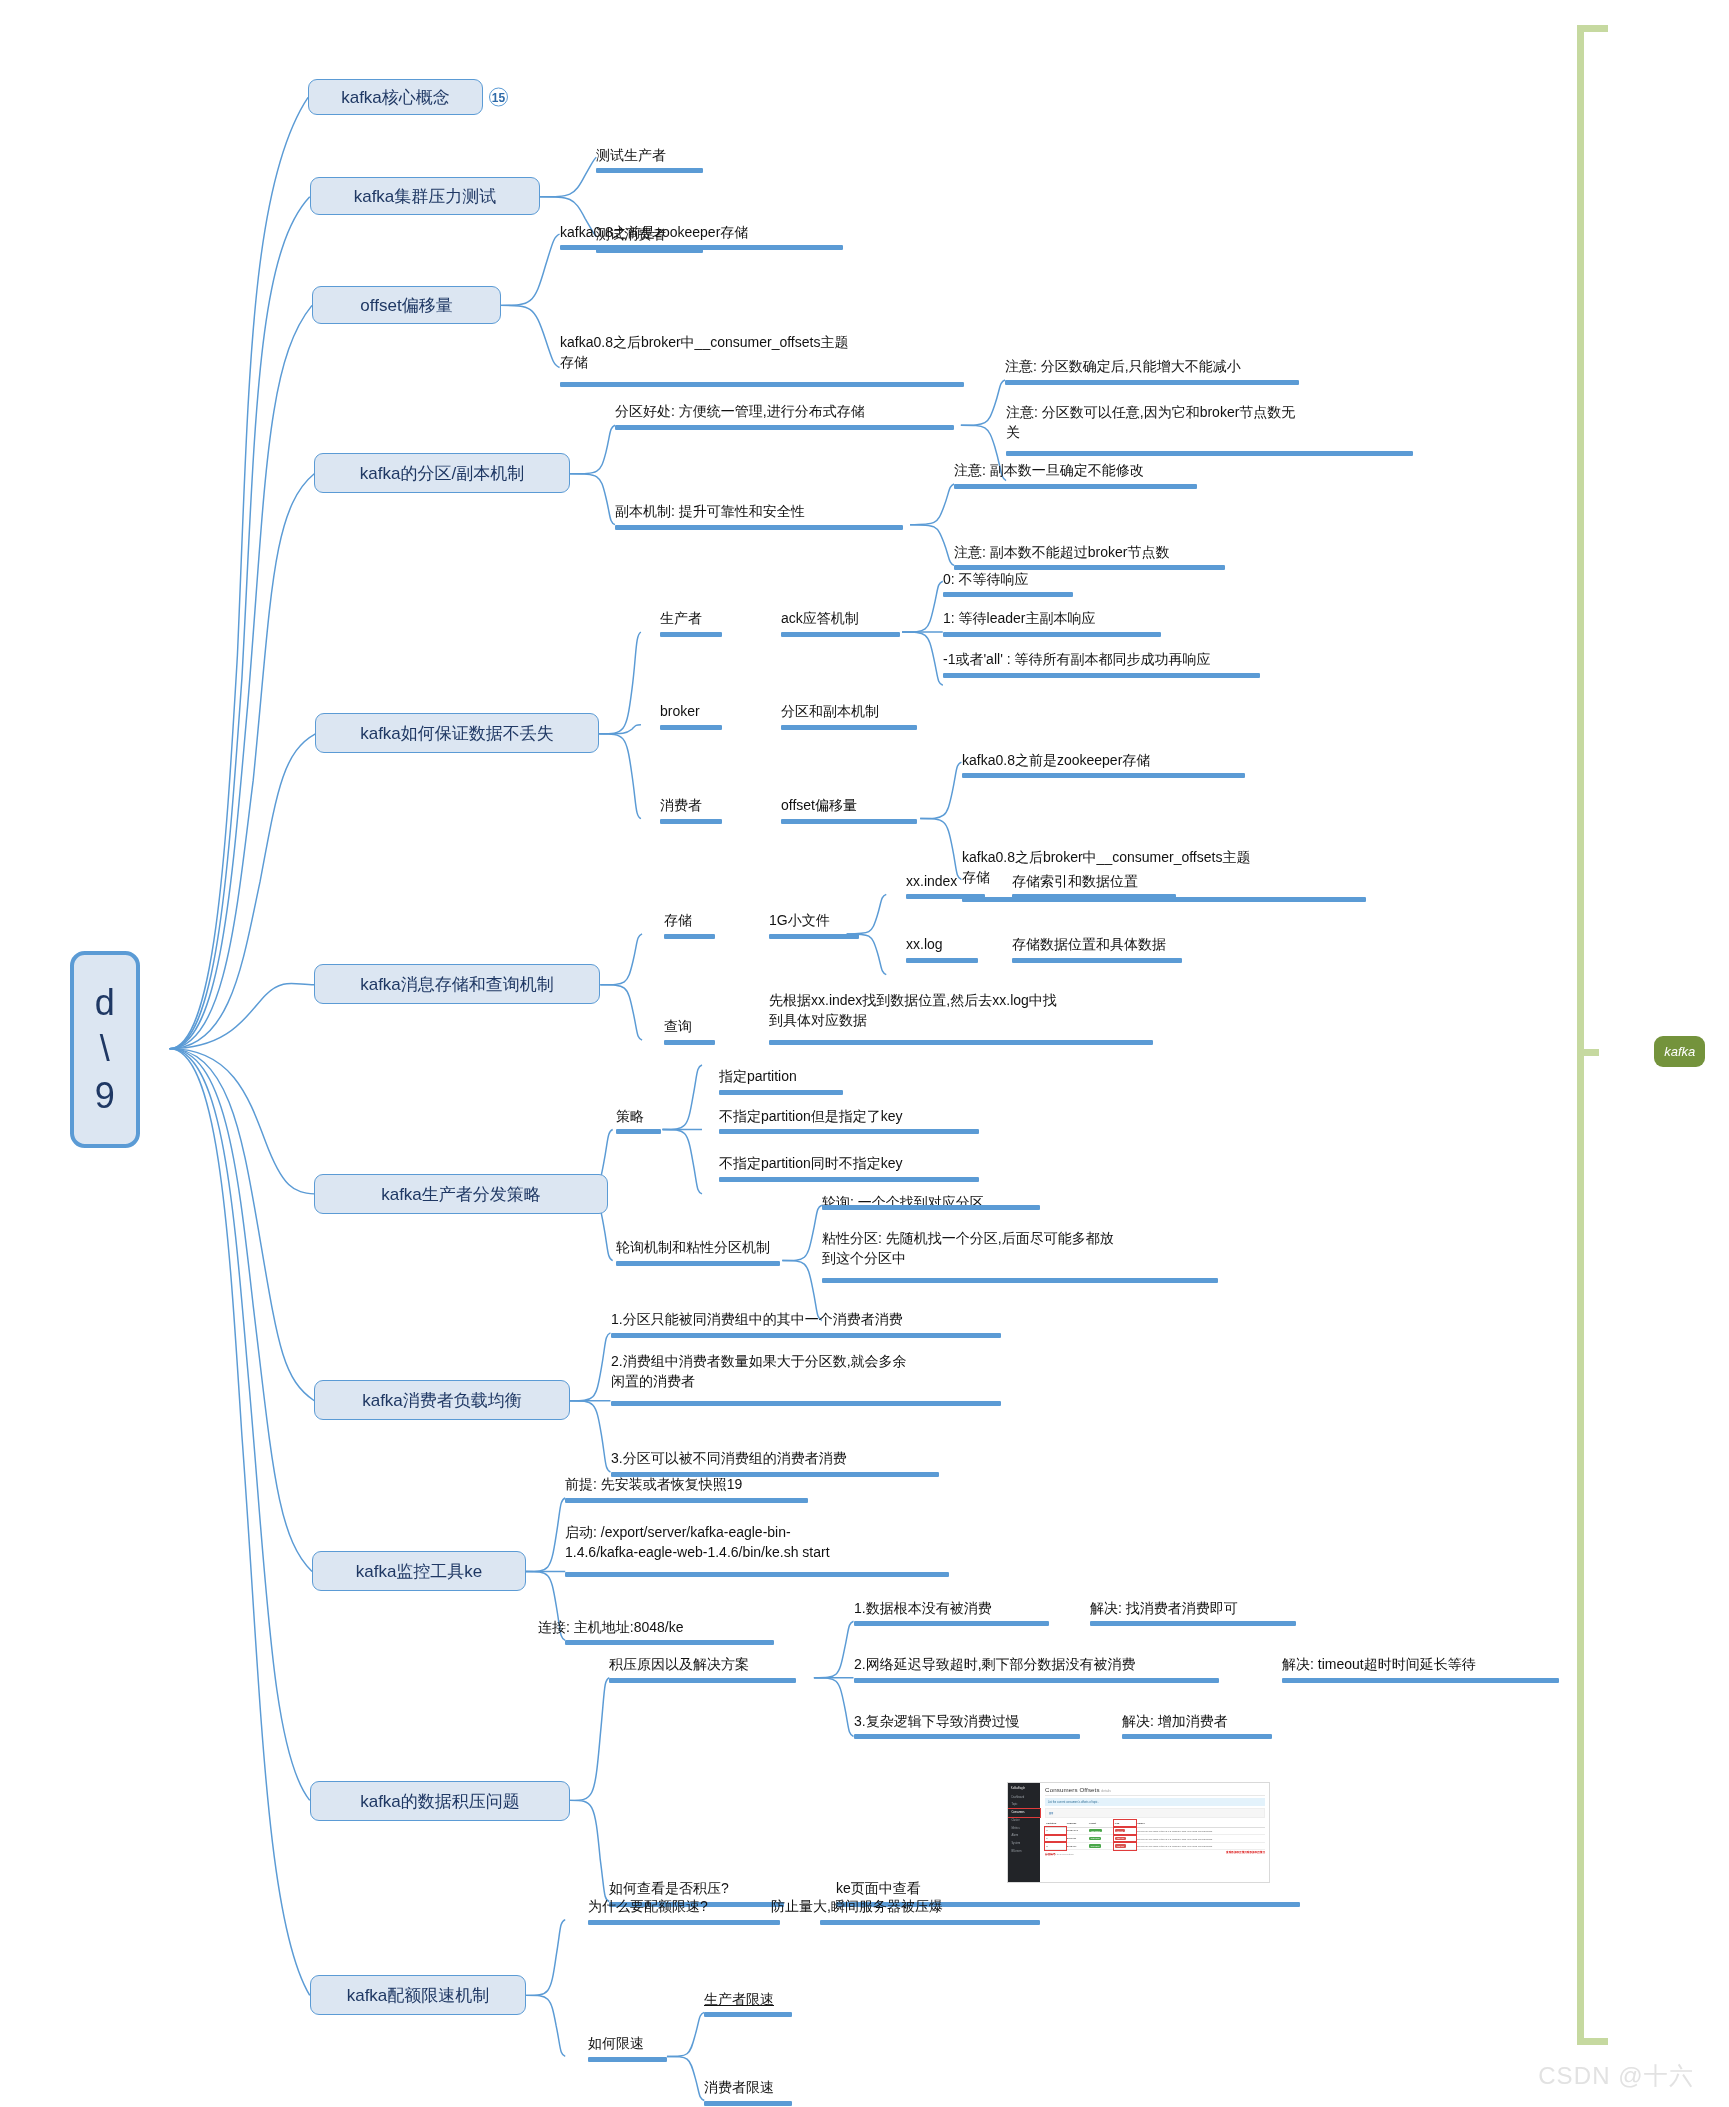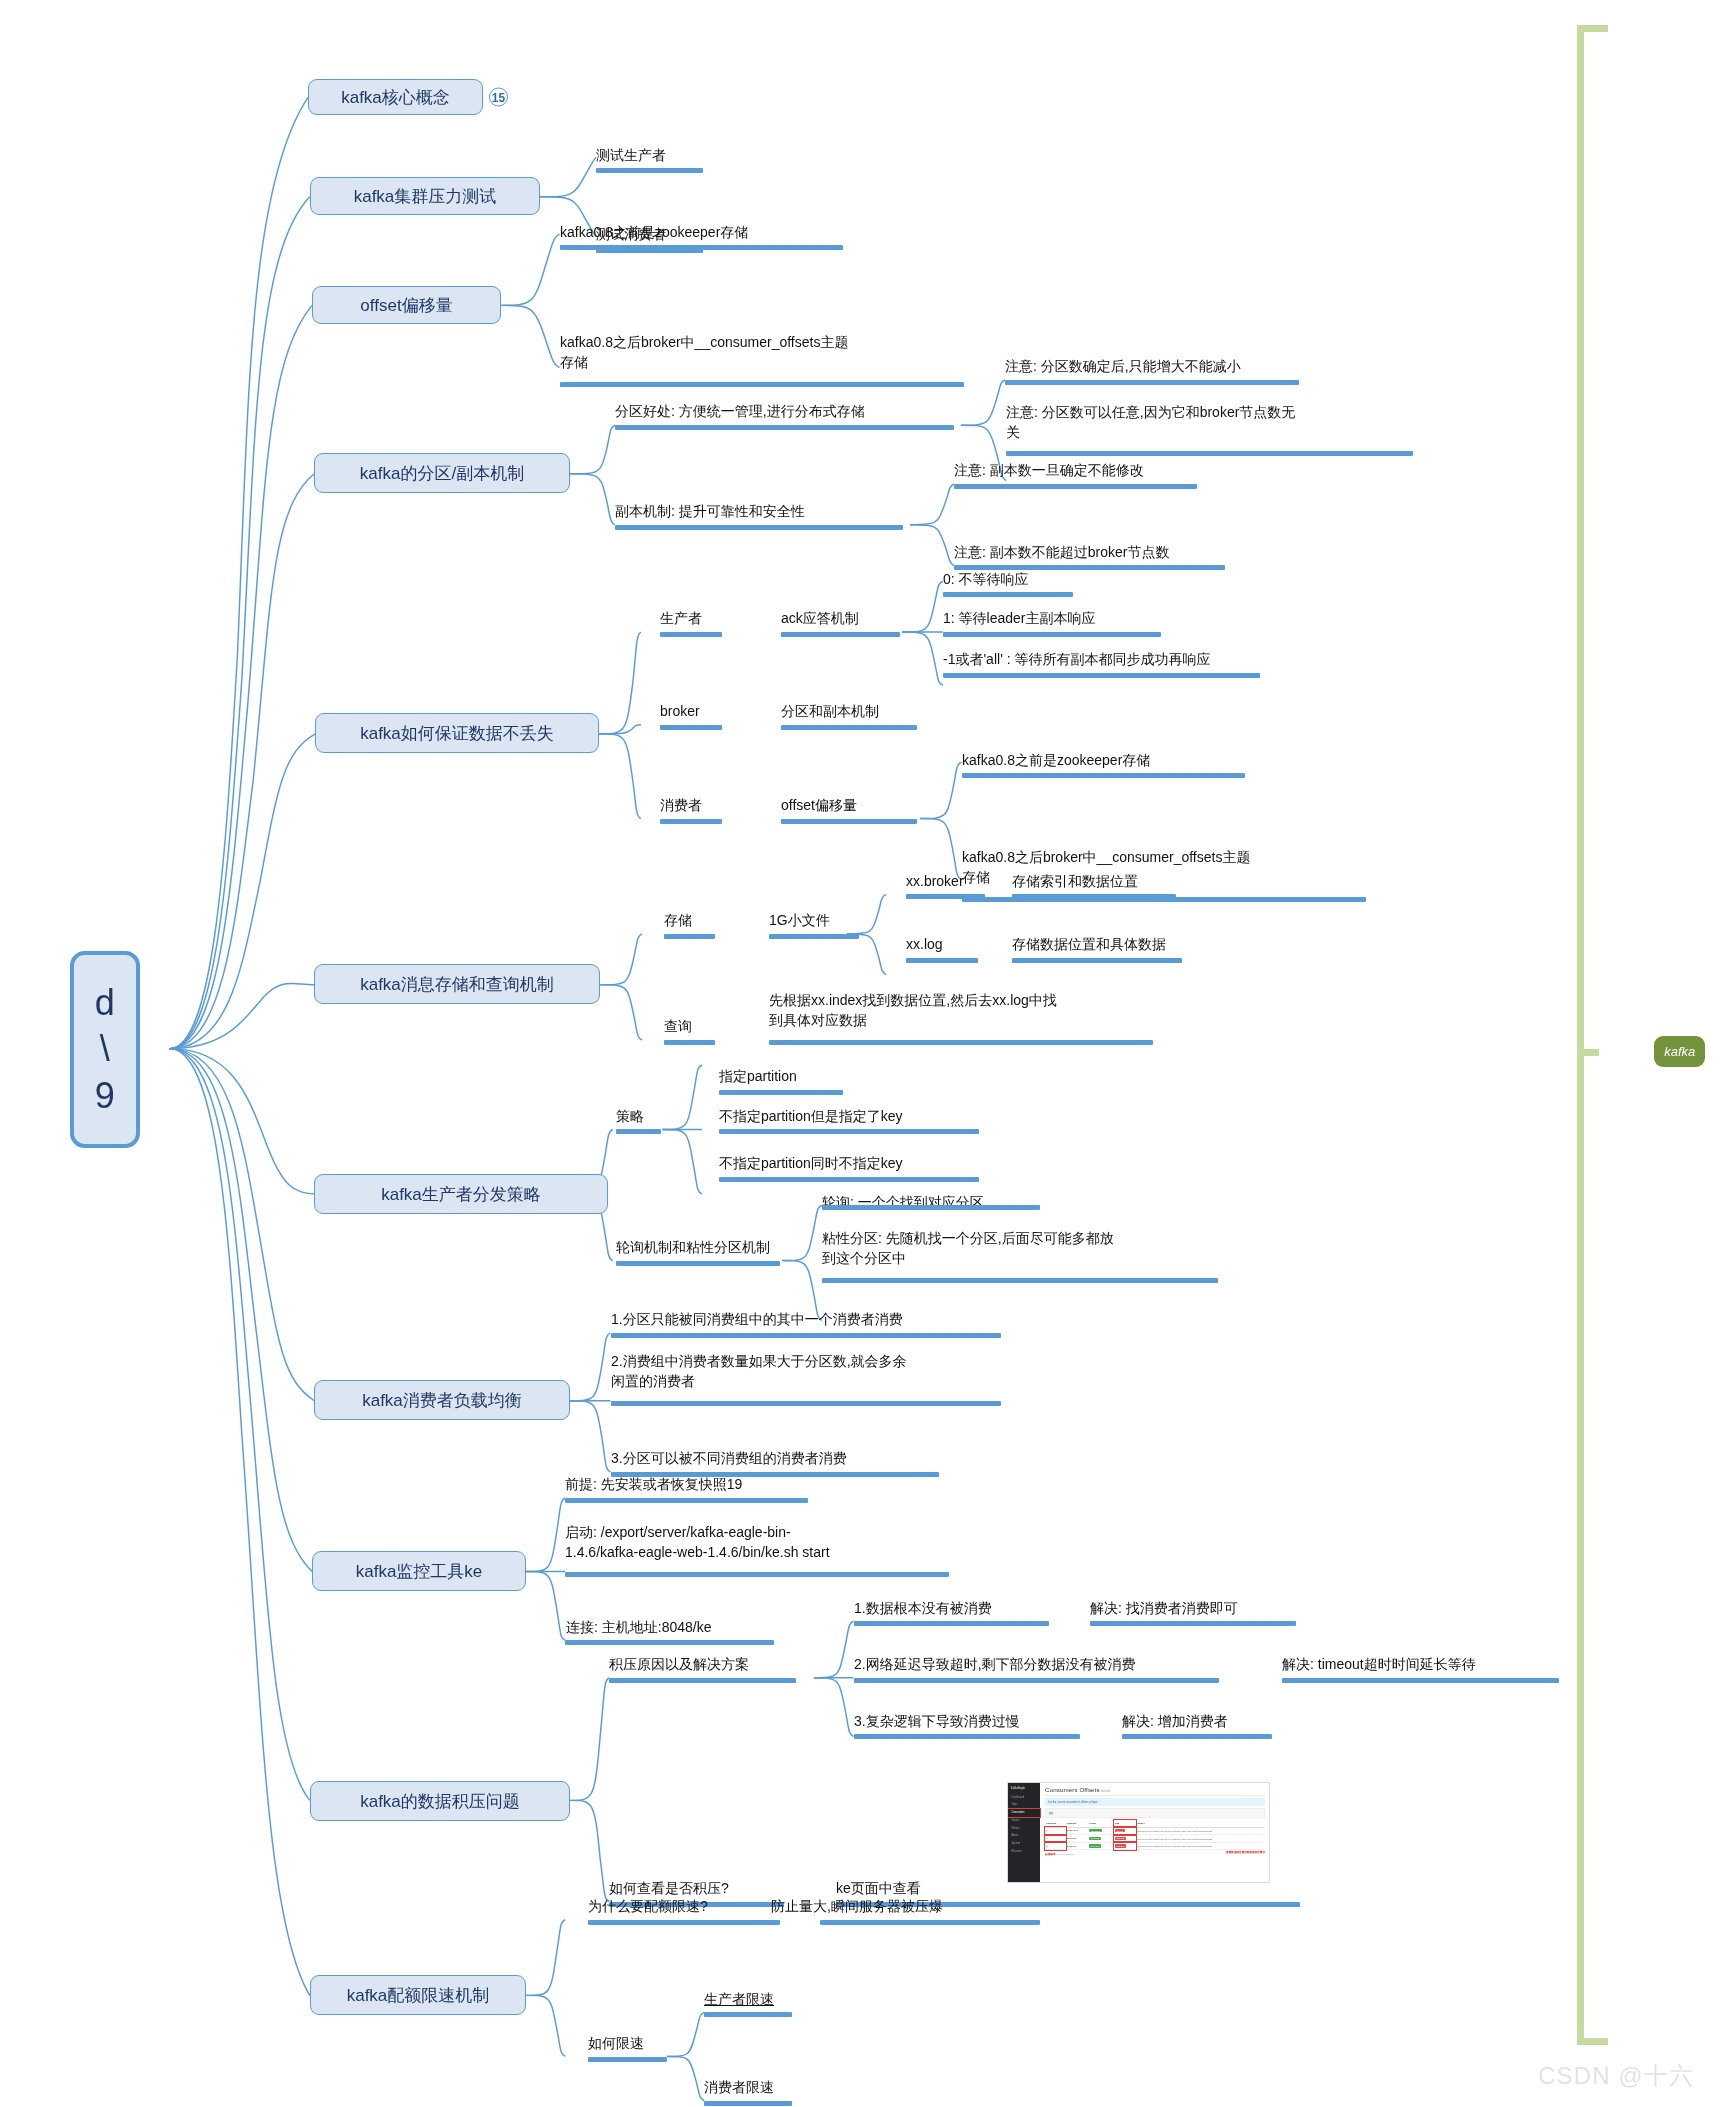--- a/index.html
+++ b/index.html
@@ -327,21 +327,21 @@
   <div class="tn" style="left:962px;top:847px;width:396px;">kafka0.8之后broker中__consumer_offsets主题
 存储</div>
   <div class="ul" style="left:962px;top:897px;width:404px;"></div>
 
   <div class="tn" style="left:664px;top:910px;">存储</div>
   <div class="ul" style="left:664px;top:934px;width:51px;"></div>
 
   <div class="tn" style="left:769px;top:910px;">1G小文件</div>
   <div class="ul" style="left:769px;top:934px;width:90px;"></div>
 
-  <div class="tn" style="left:906px;top:871px;">xx.broker</div>
+  <div class="tn" style="left:906px;top:871px;">xx.index</div>
   <div class="ul" style="left:906px;top:894px;width:79px;"></div>
   <div class="tn" style="left:1012px;top:871px;">存储索引和数据位置</div>
   <div class="ul" style="left:1012px;top:894px;width:164px;"></div>
 
   <div class="tn" style="left:906px;top:934px;">xx.log</div>
   <div class="ul" style="left:906px;top:958px;width:72px;"></div>
   <div class="tn" style="left:1012px;top:934px;">存储数据位置和具体数据</div>
   <div class="ul" style="left:1012px;top:958px;width:170px;"></div>
 
   <div class="tn" style="left:664px;top:1016px;">查询</div>
@@ -383,21 +383,21 @@
   <div class="tn" style="left:611px;top:1448px;">3.分区可以被不同消费组的消费者消费</div>
   <div class="ul" style="left:611px;top:1472px;width:328px;"></div>
 
   <div class="tn" style="left:565px;top:1474px;">前提: 先安装或者恢复快照19</div>
   <div class="ul" style="left:565px;top:1498px;width:243px;"></div>
 
   <div class="tn" style="left:565px;top:1522px;width:407px;">启动: /export/server/kafka-eagle-bin-
 1.4.6/kafka-eagle-web-1.4.6/bin/ke.sh start</div>
   <div class="ul" style="left:565px;top:1572px;width:384px;"></div>
 
-  <div class="tn" style="left:566px;top:1617px;">连接: 主机地址:8048/ke</div>
+  <div class="tn" style="left:538px;top:1617px;">连接: 主机地址:8048/ke</div>
   <div class="ul" style="left:565px;top:1640px;width:209px;"></div>
 
   <div class="tn" style="left:609px;top:1654px;">积压原因以及解决方案</div>
   <div class="ul" style="left:609px;top:1678px;width:187px;"></div>
 
   <div class="tn" style="left:854px;top:1598px;">1.数据根本没有被消费</div>
   <div class="ul" style="left:854px;top:1621px;width:195px;"></div>
   <div class="tn" style="left:1090px;top:1598px;">解决: 找消费者消费即可</div>
   <div class="ul" style="left:1090px;top:1621px;width:206px;"></div>
 

